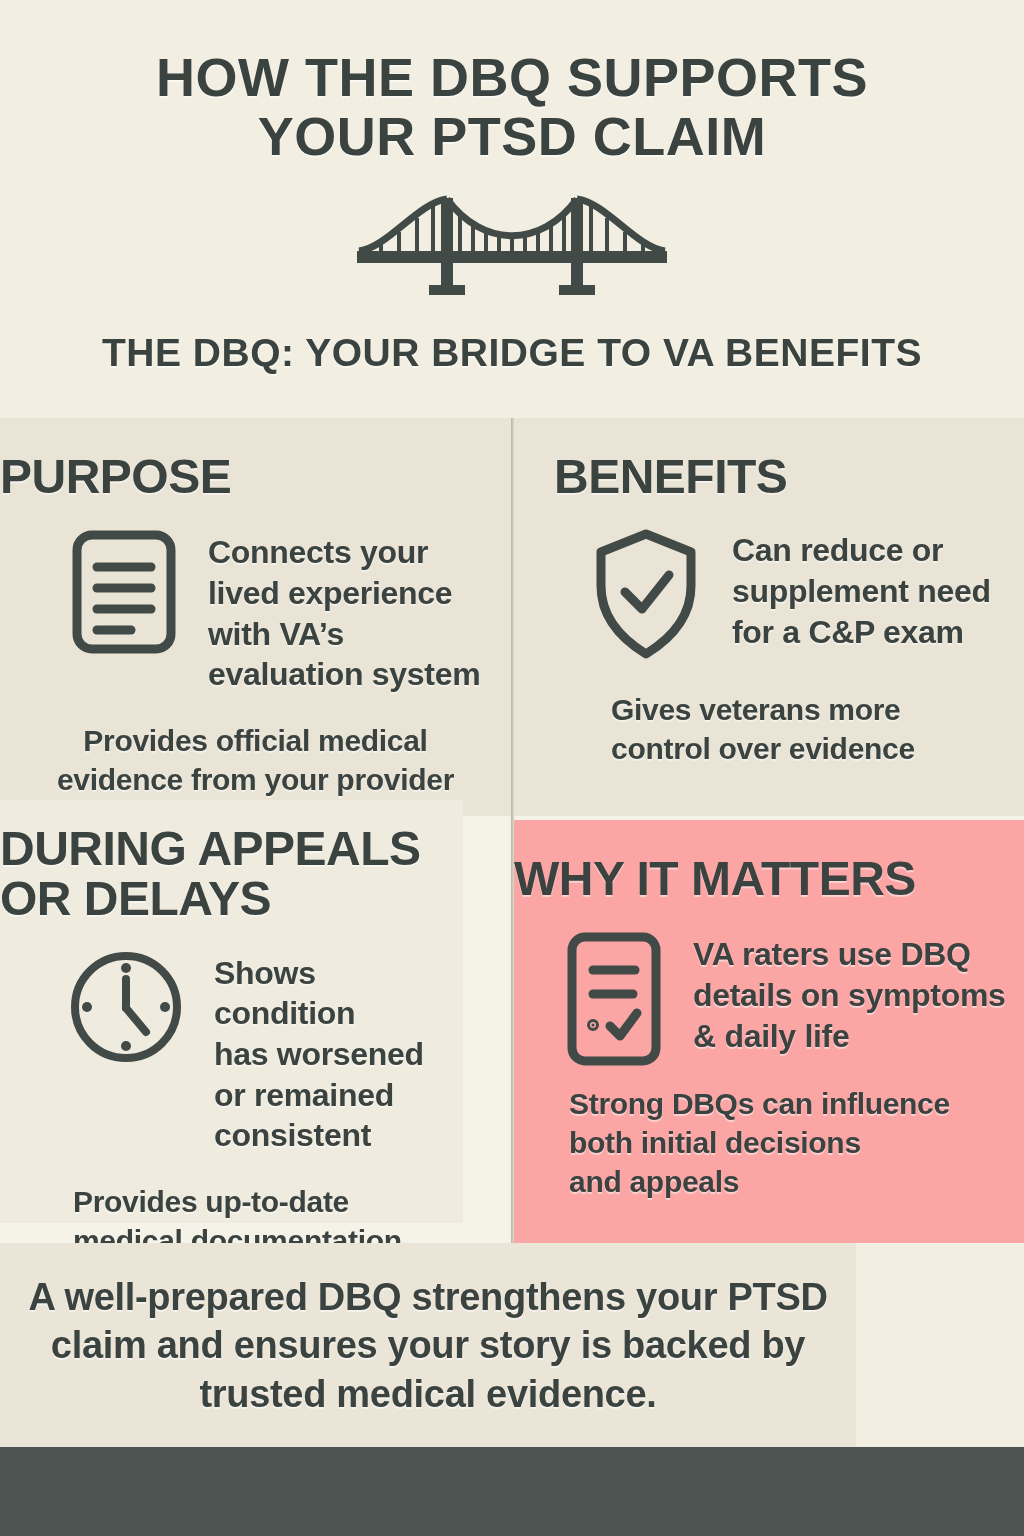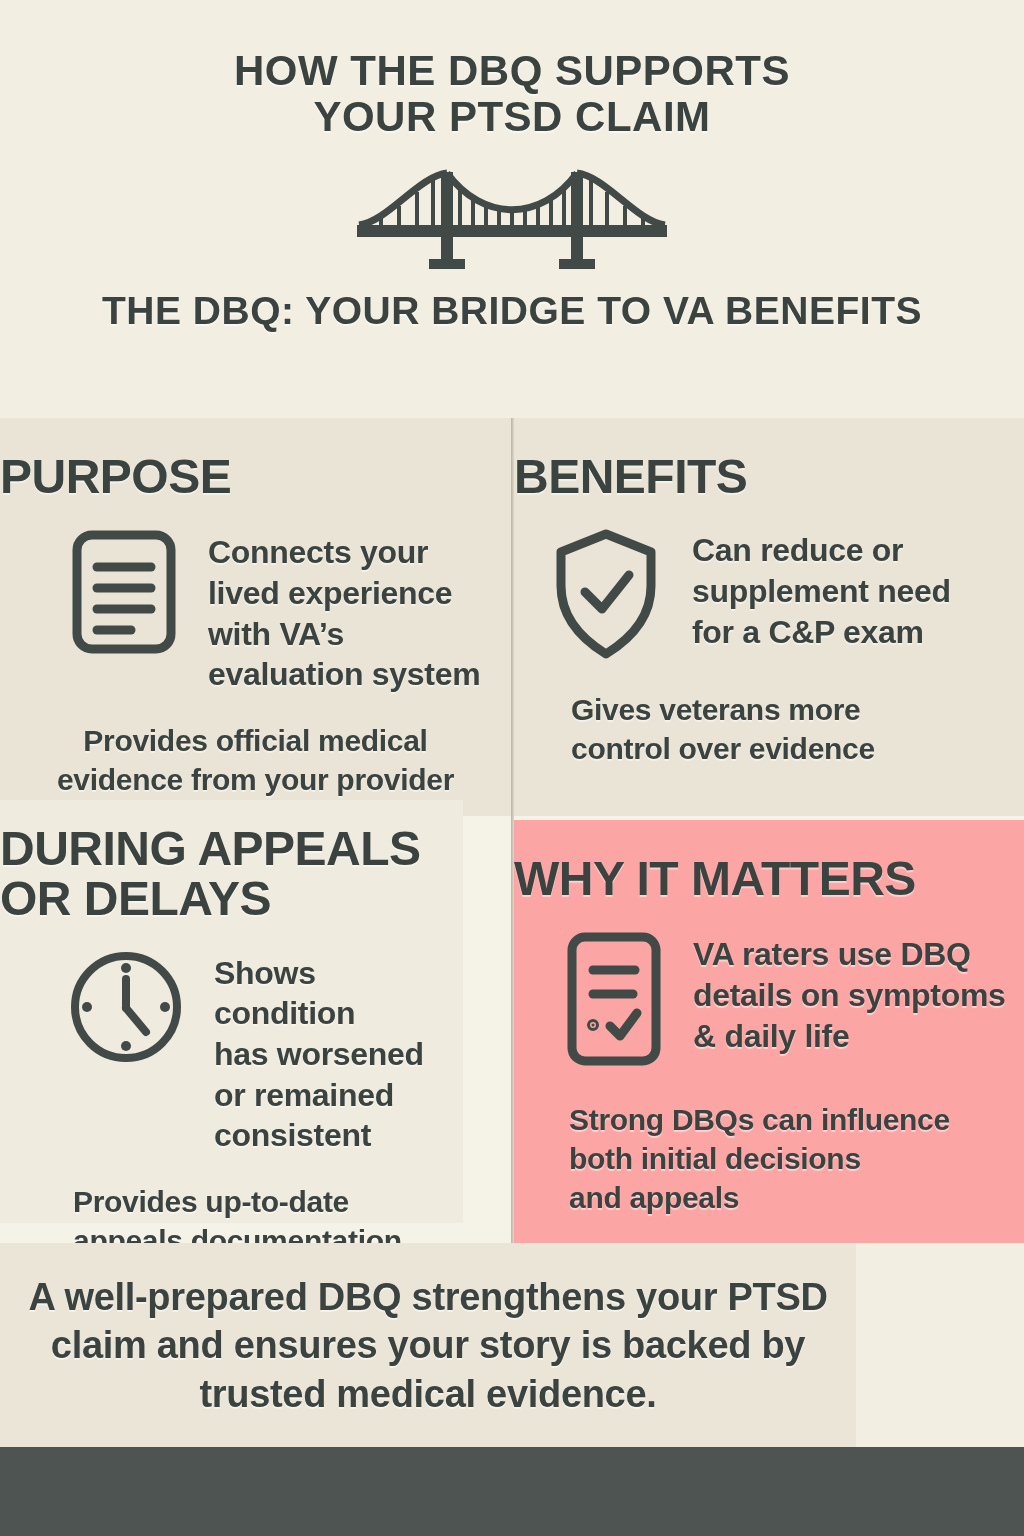--- a/index.html
+++ b/index.html
@@ -12,37 +12,37 @@
     color:#3b4340;
     overflow:hidden;
   }
   .pre{white-space:pre-line;}
 
   
   .header{position:absolute;top:0;left:0;width:1024px;height:418px;}
   .title{
     margin:0;padding-top:48px;
     text-align:center;
-    font-size:42px;font-weight:bold;line-height:1.09;
+    font-size:54px;font-weight:bold;line-height:1.09;
     letter-spacing:0.5px;
     text-shadow:0 2px 1px rgba(255,255,255,0.55);
   }
   .bridge-wrap{display:block;margin:22px auto 0;width:310px;height:115px;}
   .subtitle{
-    margin:0;padding-top:12px;
+    margin:16px;padding-top:12px;
     text-align:center;
     font-size:39px;font-weight:bold;letter-spacing:0.5px;
     text-shadow:0 2px 1px rgba(255,255,255,0.55);
   }
 
   
   .grid{position:absolute;top:418px;left:0;width:1024px;height:825px;background:#f5f2e8;}
   .cell{position:absolute;box-sizing:border-box;}
   .cell-purpose {left:0;    top:0;     width:511px;height:398px;background:#e9e4d6;}
-  .cell-benefits{left:514px;top:0;     width:510px;height:398px;background:#e9e4d6;}
+  .cell-benefits{left:514px;top:0;     width:510px;height:398px;background:#e9e4d6;padding-left:40px;}
   .cell-appeals {left:0;    top:382px; width:463px;height:423px;background:#efebde;}
   .cell-why     {left:514px;top:402px; width:510px;height:423px;background:#fca5a5;}
   .v-divider{
     position:absolute;left:511px;top:0;width:3px;height:825px;
     background:linear-gradient(to right,#b9b4a6,#dcd8ca);
   }
   .cell-heading{
     margin:0;padding-top:34px;
     text-align:left;
     font-size:48px;font-weight:bold;line-height:1.05;letter-spacing:-0.5px;
@@ -60,21 +60,21 @@
     font-size:32px;font-weight:bold;line-height:1.27;letter-spacing:-0.3px;
     text-shadow:0 2px 1px rgba(255,255,255,0.5);
   }
   .secondary{
     font-size:30px;font-weight:bold;line-height:1.3;letter-spacing:-0.3px;
     text-shadow:0 2px 1px rgba(255,255,255,0.5);
   }
   .cell-purpose  .secondary{margin-top:26px;text-align:center;}
   .cell-benefits .secondary{margin:30px 0 0 57px;}
   .cell-appeals  .secondary{margin:26px 0 0 73px;}
-  .cell-why      .secondary{margin:34px 0 0 55px;}
+  .cell-why      .secondary{margin:18px 0 0 55px;}
 
   
   .footer{position:absolute;top:1243px;left:0;width:856px;height:204px;background:#eae5d7;}
   .footer-text{
     margin:0;padding-top:30px;
     text-align:center;
     font-size:38px;font-weight:bold;line-height:1.27;letter-spacing:-0.3px;
     text-shadow:0 2px 1px rgba(255,255,255,0.55);
   }
   .bottom-bar{position:absolute;top:1447px;left:0;width:1024px;height:89px;background:#4d5452;}
@@ -189,21 +189,21 @@
               <line x1="56" y1="57" x2="76" y2="81"></line>
             </g>
           </svg>
         </span>
         <p class="feature-text pre">Shows condition
 has worsened
 or remained
 consistent</p>
       </div>
       <p class="secondary pre">Provides up-to-date
-appeals documentation</p>
+medical documentation</p>
     </section>
 
     <section class="cell cell-why">
       <h3 class="cell-heading">WHY IT MATTERS</h3>
       <div class="feature">
         <span class="icon">
           <svg width="94" height="134" viewBox="0 0 94 134" fill="none" stroke="#414a47" stroke-width="9" stroke-linecap="round" stroke-linejoin="round">
             <rect x="5" y="5" width="84" height="124" rx="13"></rect>
             <line x1="26" y1="38" x2="68" y2="38"></line>
             <line x1="26" y1="62" x2="66" y2="62"></line>

